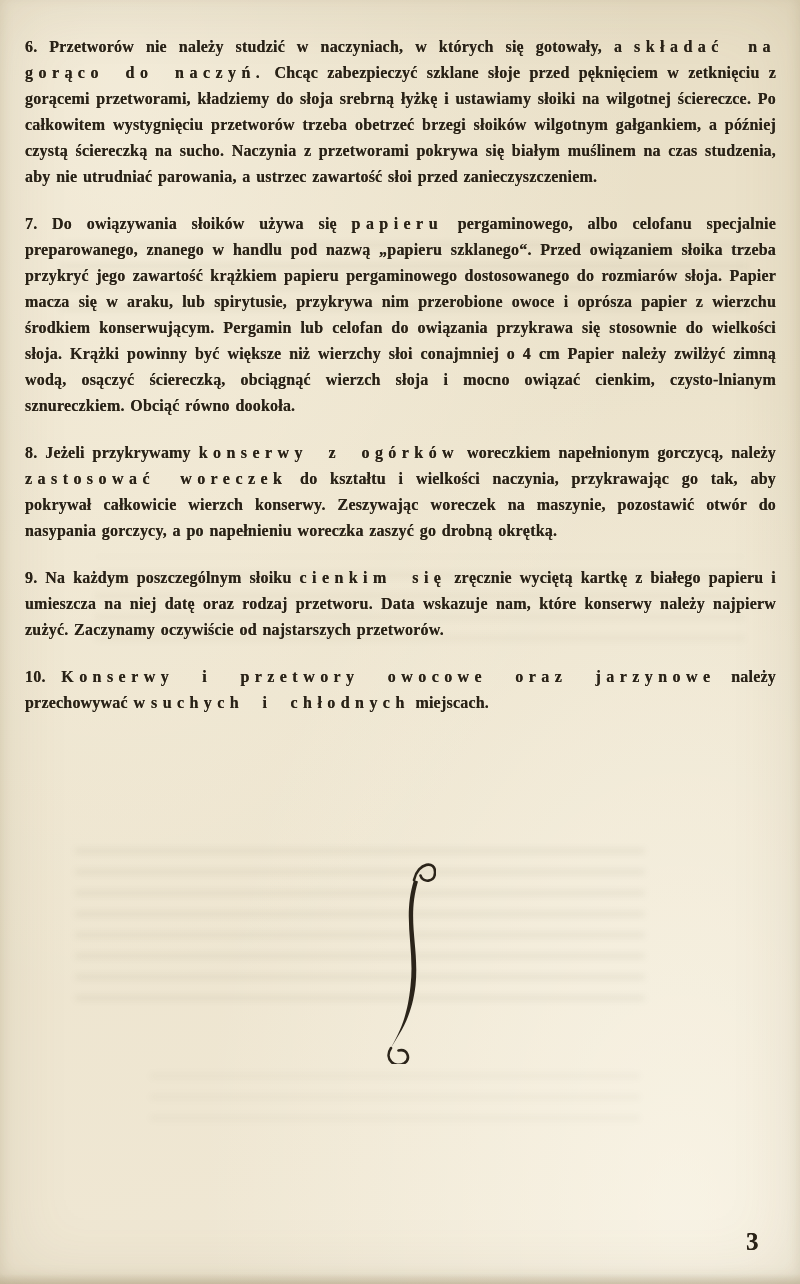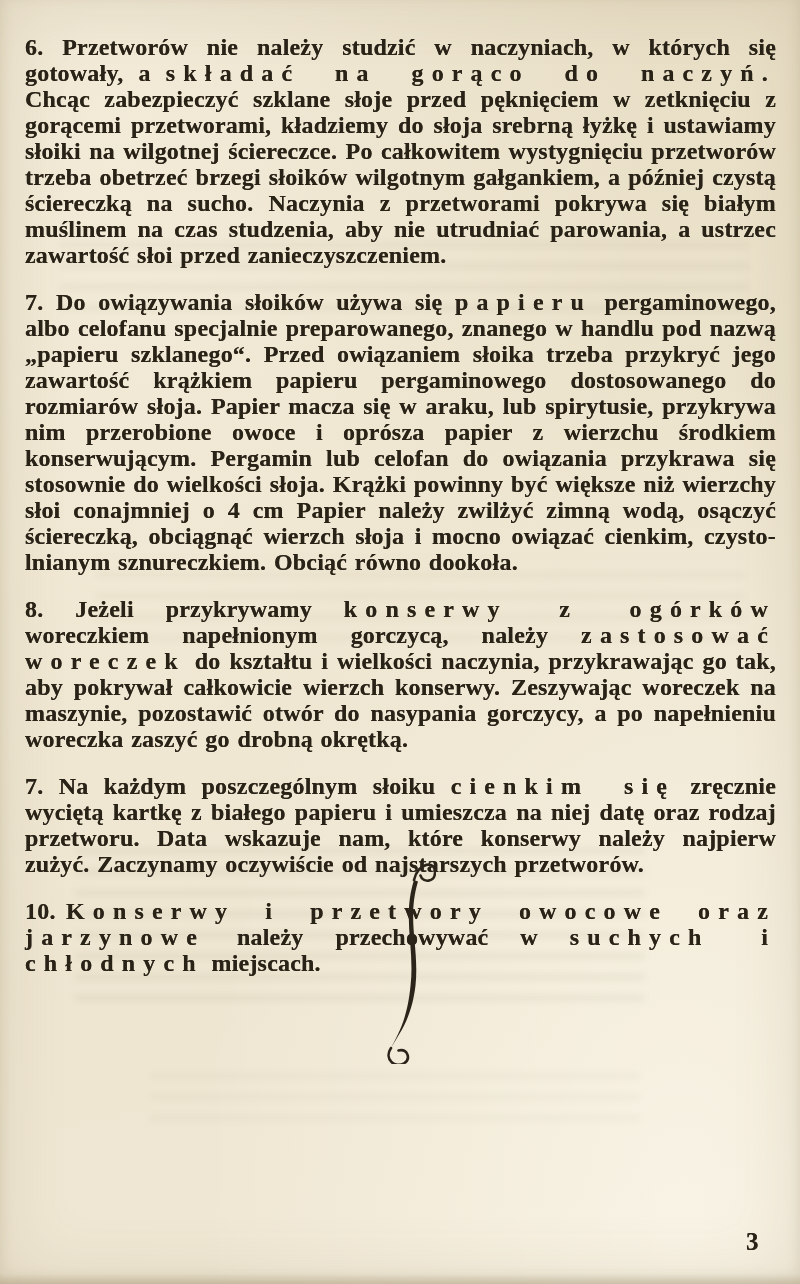--- a/index.html
+++ b/index.html
@@ -18,21 +18,21 @@
   .page::after{
     content:"";position:absolute;left:0;right:0;bottom:0;height:10px;
     background:linear-gradient(to bottom, transparent, rgba(140,120,80,.22));
     pointer-events:none;
   }
   .text-column{
     position:absolute;left:25px;top:34px;width:751px;
   }
   .para{
     margin:0 0 21px 0;
-    font-size:24px;
+    font-size:16px;
     line-height:26px;
     font-weight:bold;
     text-align:justify;
     letter-spacing:.2px;
     word-spacing:1.5px;
     text-shadow:0 0 .5px rgba(40,32,20,.75);
   }
   .para:last-child{margin-bottom:0;}
   .spaced{
     letter-spacing:.34em;
@@ -65,21 +65,21 @@
 
   <div class="bleed bleed-1"></div>
   <div class="bleed bleed-2"></div>
   <div class="bleed bleed-3"></div>
   <div class="bleed bleed-4"></div>
 
   <div class="text-column">
       <p class="para"><span>6. Przetworów nie należy studzić w naczyniach, w których się gotowały, a </span><span class="spaced">składać na gorąco do naczyń.</span><span> Chcąc zabezpieczyć szklane słoje przed pęknięciem w zetknięciu z gorącemi przetworami, kładziemy do słoja srebrną łyżkę i ustawiamy słoiki na wilgotnej ściereczce. Po całkowitem wystygnięciu przetworów trzeba obetrzeć brzegi słoików wilgotnym gałgankiem, a później czystą ściereczką na sucho. Naczynia z przetworami pokrywa się białym muślinem na czas studzenia, aby nie utrudniać parowania, a ustrzec zawartość słoi przed zanieczyszczeniem.</span></p>
       <p class="para"><span>7. Do owiązywania słoików używa się </span><span class="spaced">papieru</span><span> pergaminowego, albo celofanu specjalnie preparowanego, znanego w handlu pod nazwą „papieru szklanego“. Przed owiązaniem słoika trzeba przykryć jego zawartość krążkiem papieru pergaminowego dostosowanego do rozmiarów słoja. Papier macza się w araku, lub spirytusie, przykrywa nim przerobione owoce i oprósza papier z wierzchu środkiem konserwującym. Pergamin lub celofan do owiązania przykrawa się stosownie do wielkości słoja. Krążki powinny być większe niż wierzchy słoi conajmniej o 4 cm Papier należy zwilżyć zimną wodą, osączyć ściereczką, obciągnąć wierzch słoja i mocno owiązać cienkim, czysto-lnianym sznureczkiem. Obciąć równo dookoła.</span></p>
       <p class="para"><span>8. Jeżeli przykrywamy </span><span class="spaced">konserwy z ogórków</span><span> woreczkiem napełnionym gorczycą, należy </span><span class="spaced">zastosować woreczek</span><span> do kształtu i wielkości naczynia, przykrawając go tak, aby pokrywał całkowicie wierzch konserwy. Zeszywając woreczek na maszynie, pozostawić otwór do nasypania gorczycy, a po napełnieniu woreczka zaszyć go drobną okrętką.</span></p>
-      <p class="para"><span>7. Na każdym poszczególnym słoiku </span><span class="spaced">cienkim się</span><span> zręcznie wyciętą kartkę z białego papieru i umieszcza na niej datę oraz rodzaj przetworu. Data wskazuje nam, które konserwy należy najpierw zużyć. Zaczynamy oczywiście od najstarszych przetworów.</span></p>
+      <p class="para"><span>9. Na każdym poszczególnym słoiku </span><span class="spaced">cienkim się</span><span> zręcznie wyciętą kartkę z białego papieru i umieszcza na niej datę oraz rodzaj przetworu. Data wskazuje nam, które konserwy należy najpierw zużyć. Zaczynamy oczywiście od najstarszych przetworów.</span></p>
       <p class="para"><span>10. </span><span class="spaced">Konserwy i przetwory owocowe oraz jarzynowe</span><span> należy przechowywać w </span><span class="spaced">suchych i chłodnych</span><span> miejscach.</span></p>
     </div>
 
   <svg class="flourish" viewBox="0 0 68 212" xmlns="http://www.w3.org/2000/svg" aria-hidden="true">
     <g fill="none" stroke="#2b241a" stroke-linecap="round">
 
       <path d="M 46 28 C 50 10, 68 8, 67 21 C 66.5 30, 55 31.5, 52.5 23.5" stroke-width="2.6"></path>
 
       <path d="M 23 196 C 15.5 207, 27 217, 36.5 211 C 43 206.5, 39.5 196.5, 30.5 198.5" stroke-width="2.6"></path>
     </g>

